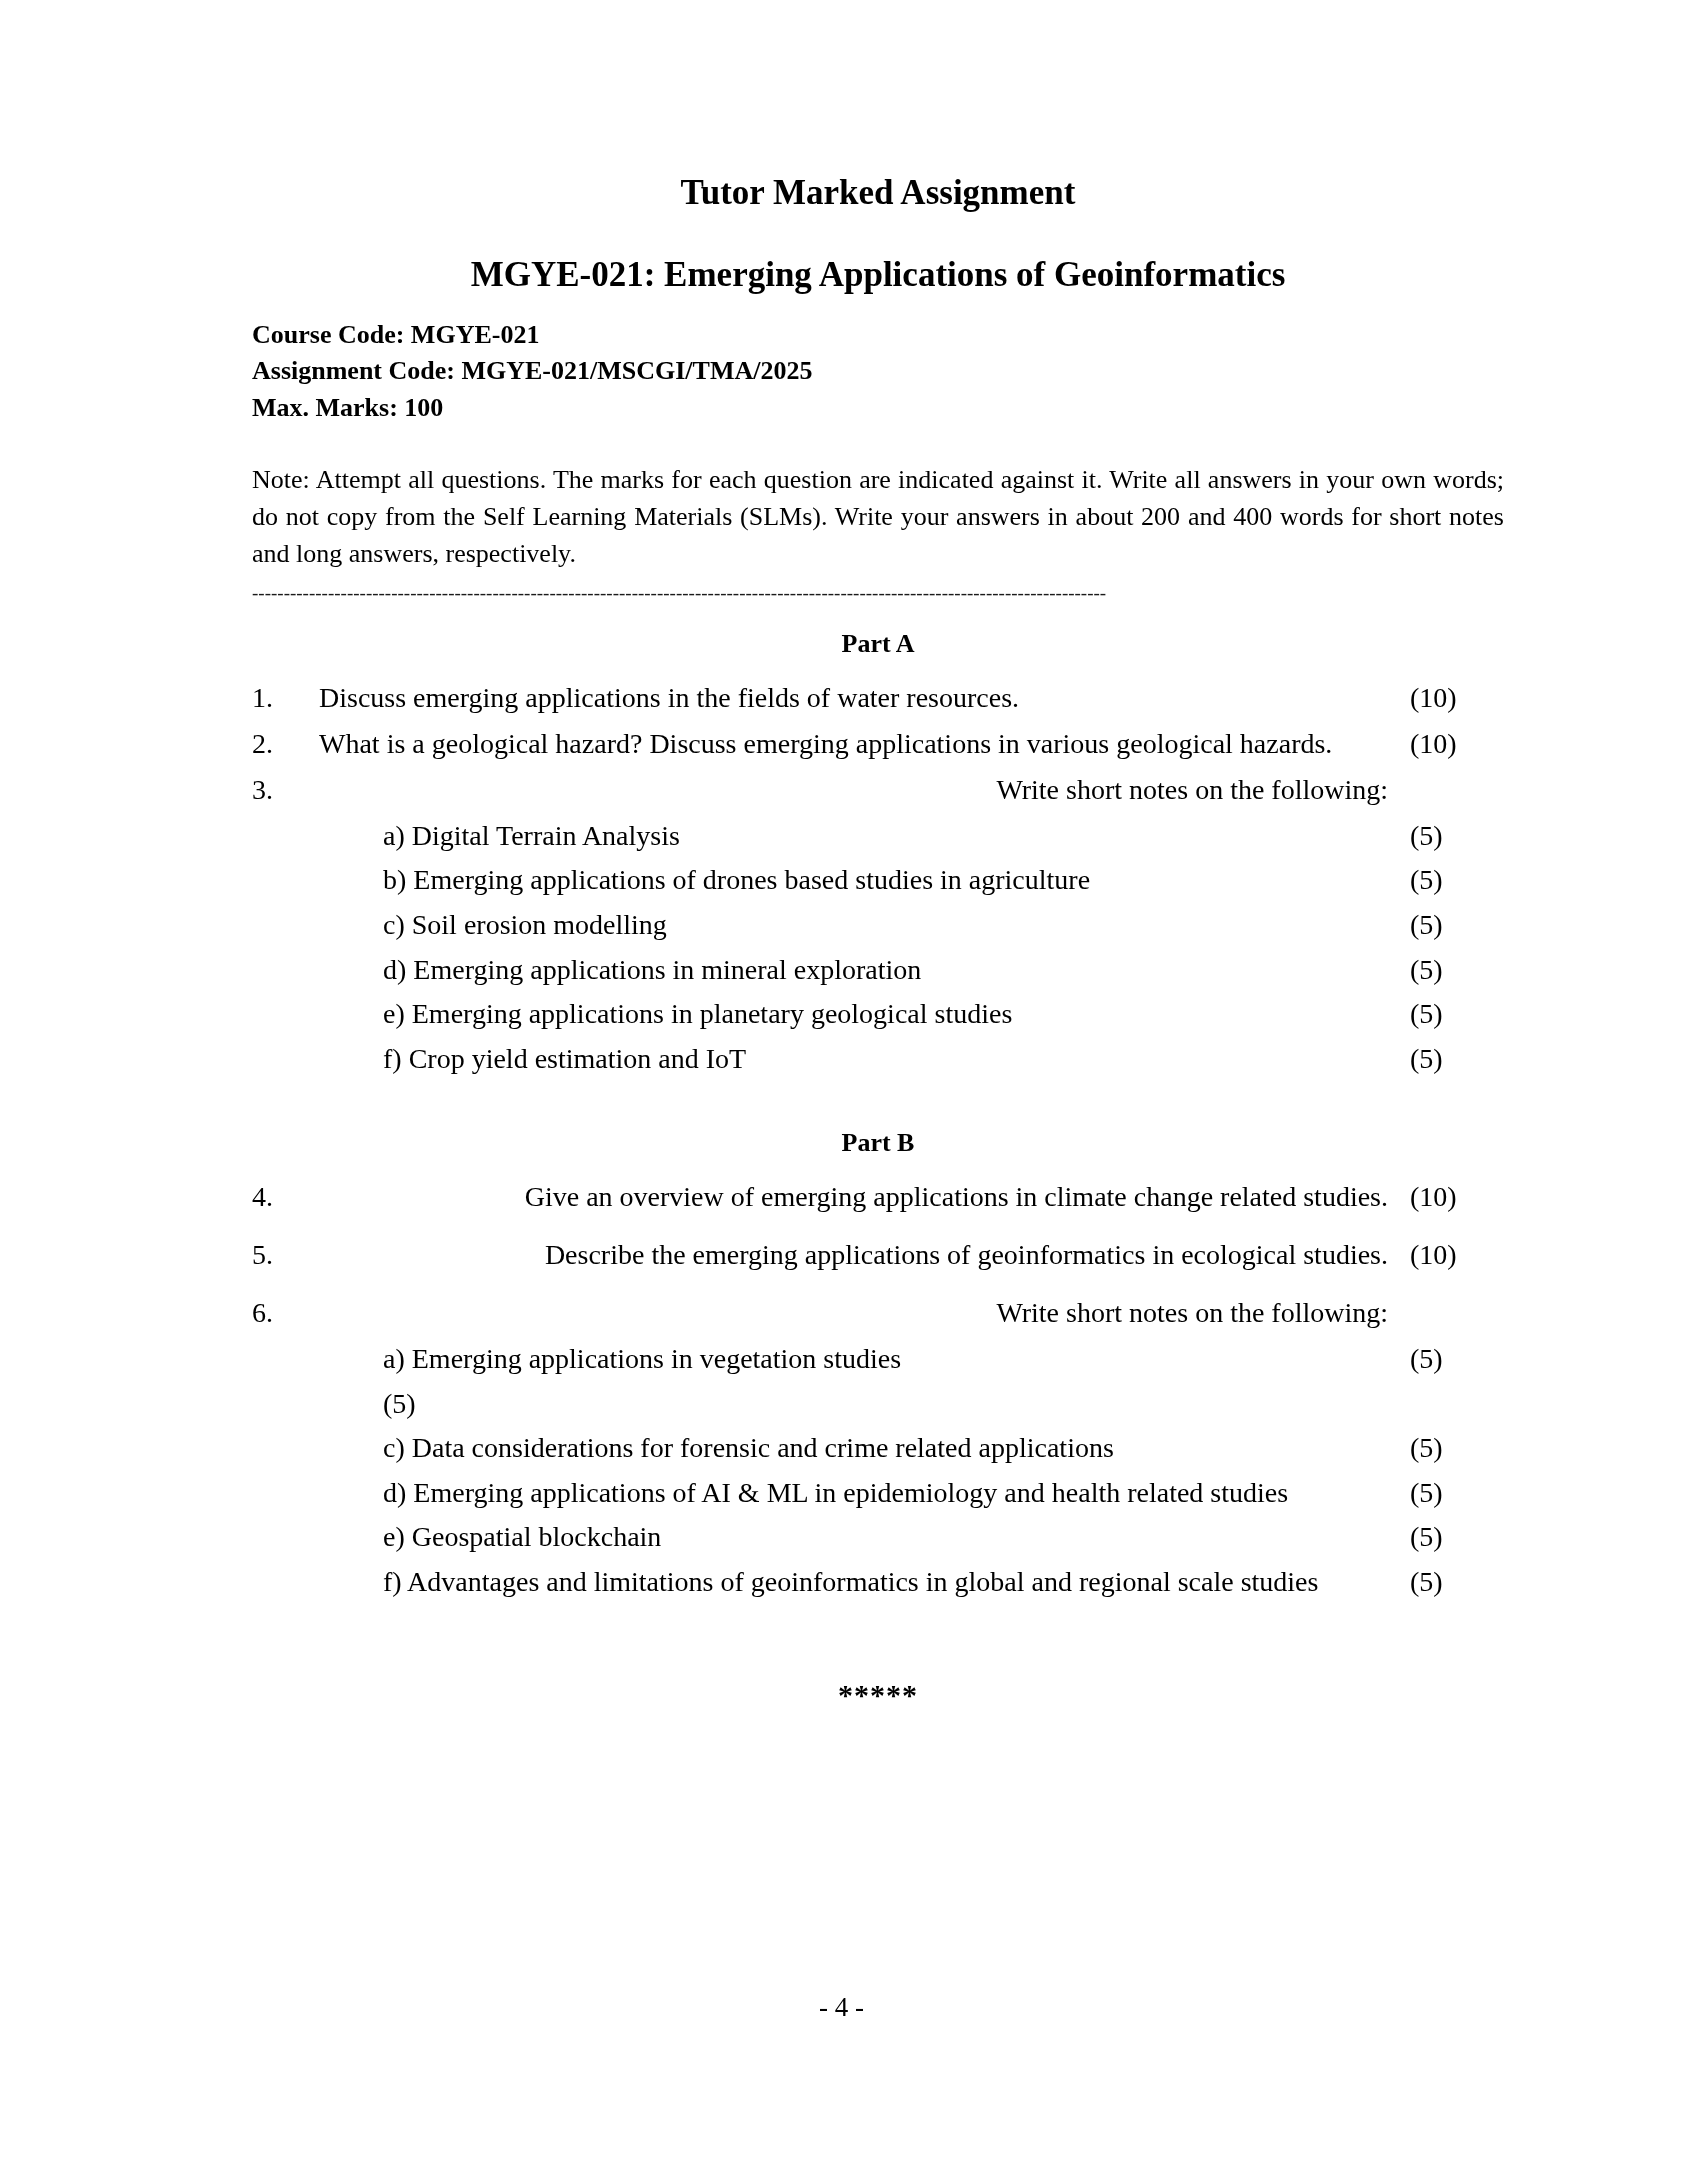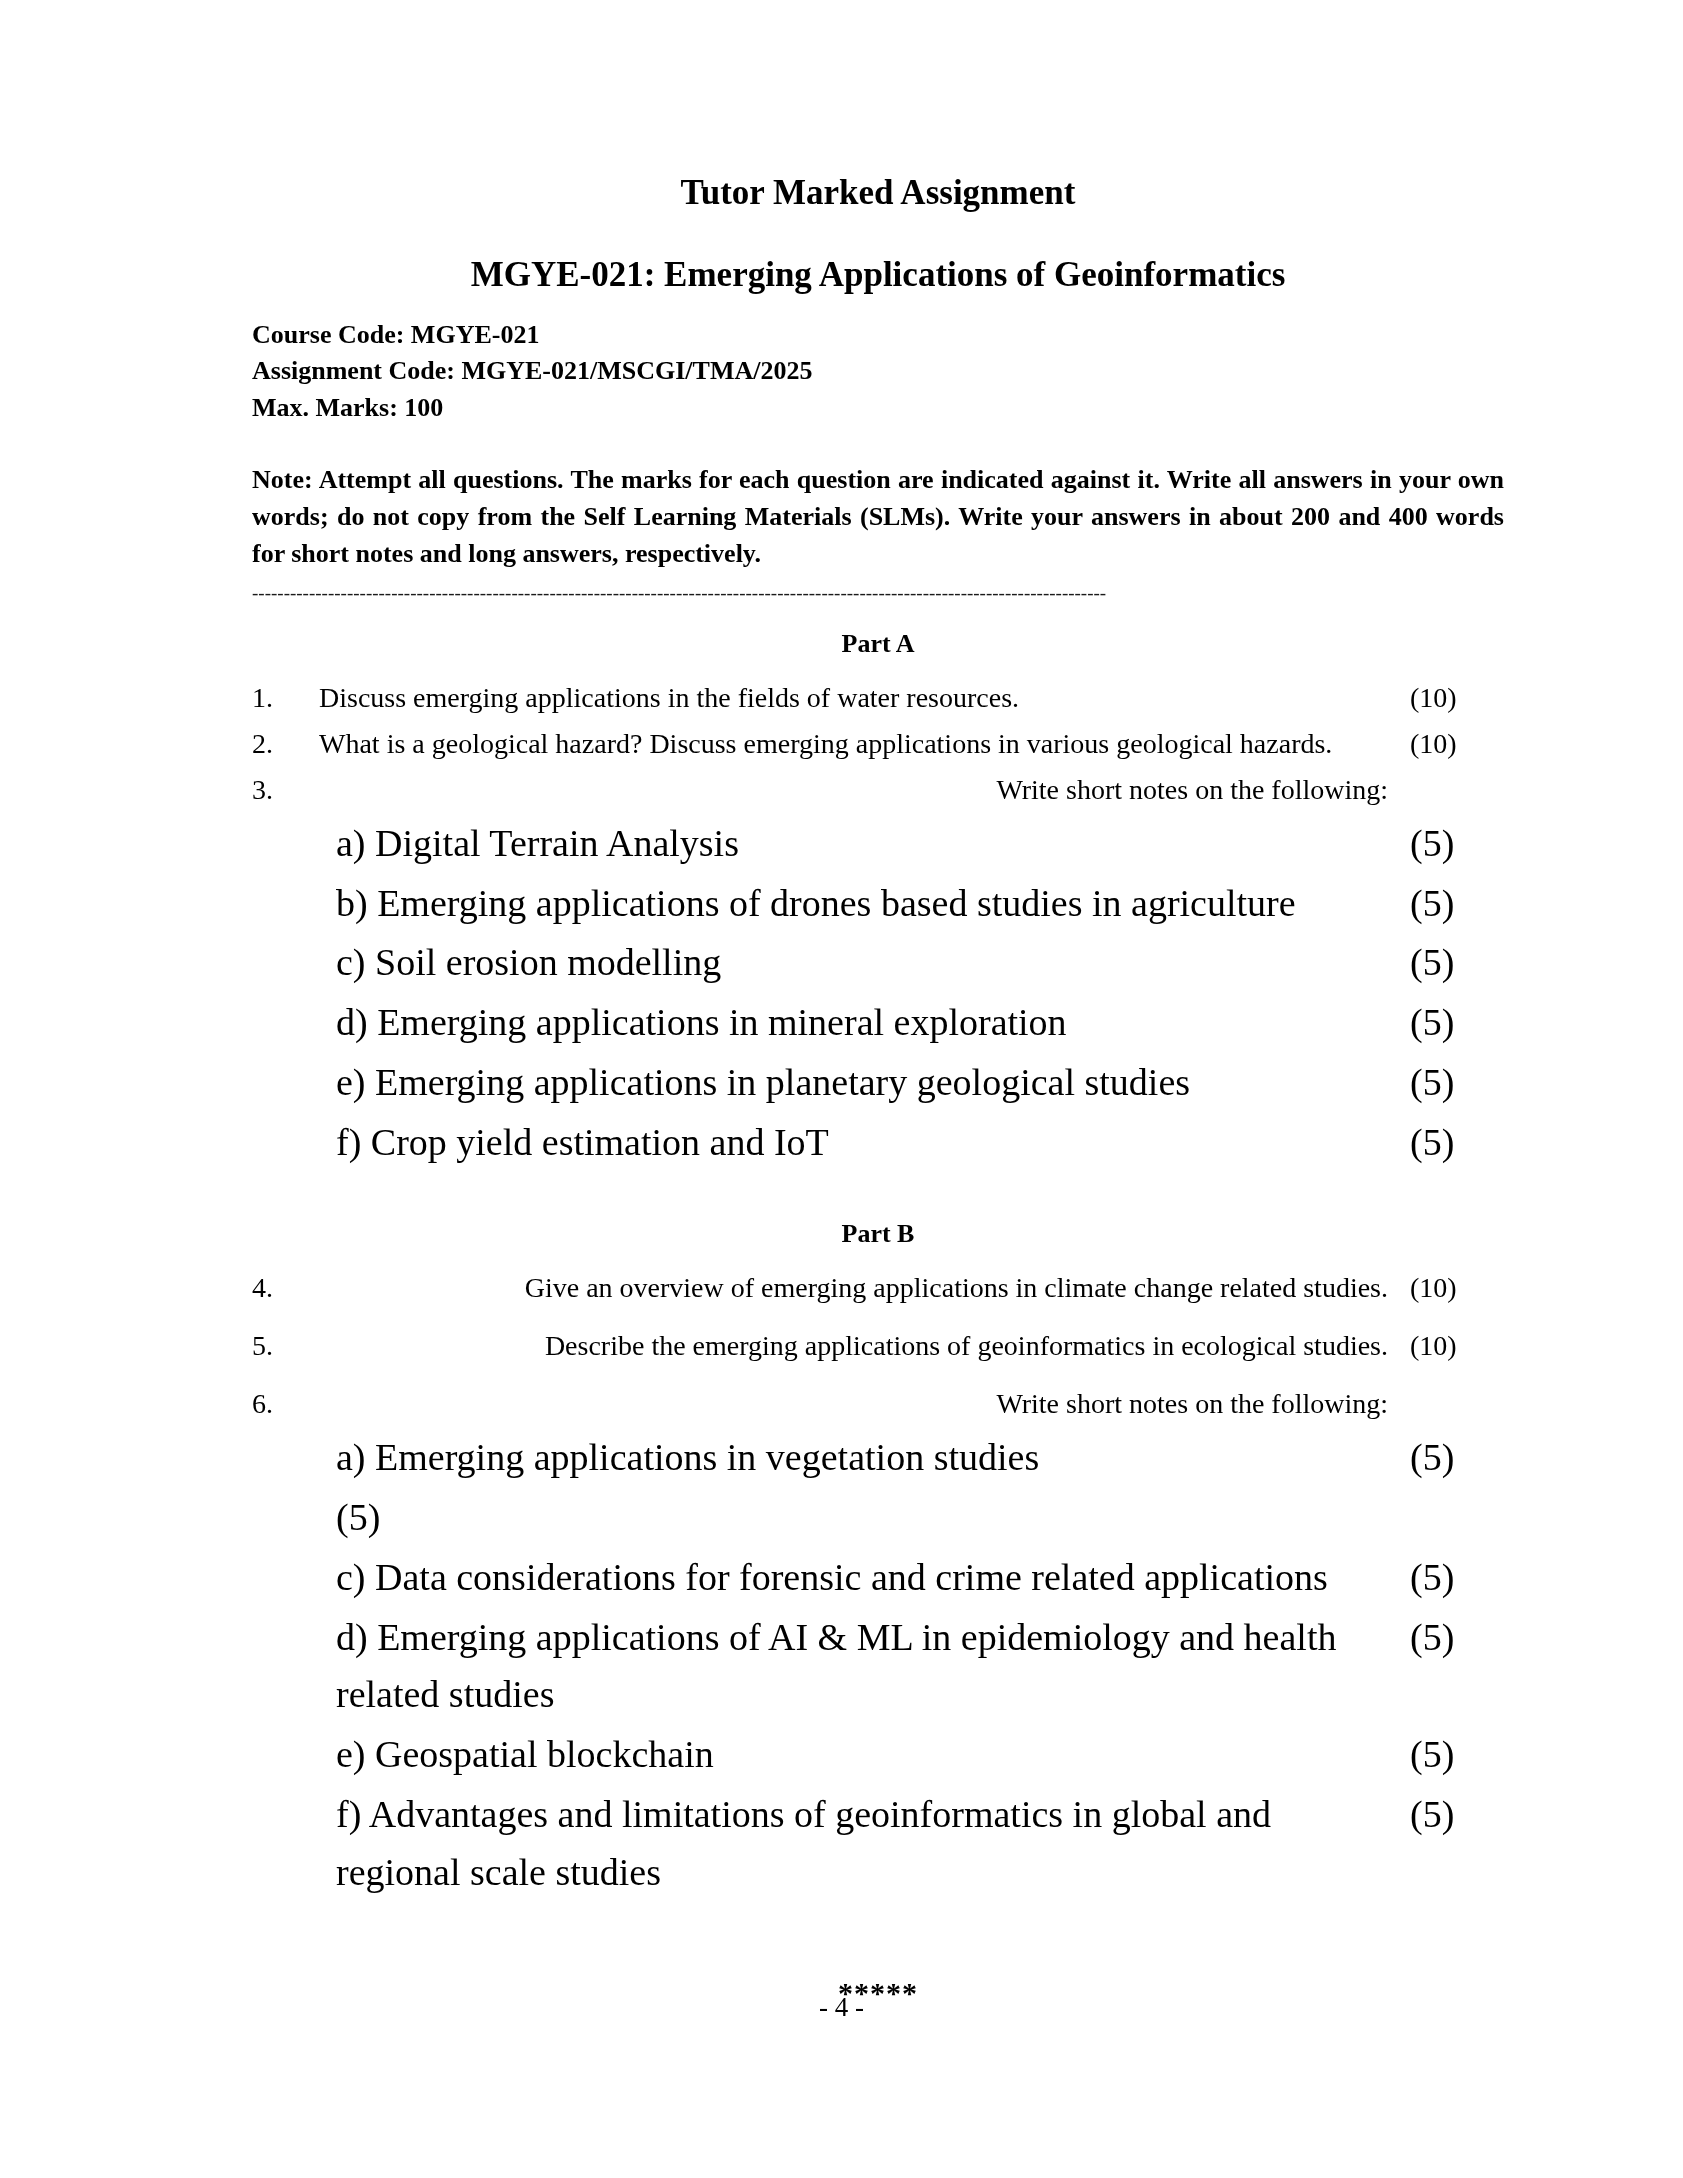--- a/index.html
+++ b/index.html
@@ -50,21 +50,21 @@
   .meta {
     text-align: left;
     font-weight: bold;
     font-size: 26px;
     line-height: 1.40;
     margin-top: 23px;
   }
 
   
   .note {
-    font-weight: bold;
+    font-weight: normal;
     font-size: 26px;
     line-height: 1.42;
     text-align: justify;
     margin-top: 36px;
   }
   .note .lead { margin-right: 6px; }
 
   
   .dash-rule {
     font-size: 19px;
@@ -110,23 +110,24 @@
     width: 94px;
     flex: 0 0 94px;
     text-align: left;
   }
   .q-marks.blank { visibility: hidden; }
 
   
   .sub-row {
     display: flex;
     align-items: flex-start;
-    font-size: 38px;
+    font-size: 28px;
     line-height: 1.52;
     margin-bottom: 2px;
+    gap: 47px;
   }
   .sub-pad {
     width: 84px;
     flex: 0 0 84px;
   }
   .sub-text {
     flex: 1 1 auto;
     text-align: left;
     padding-right: 10px;
   }

